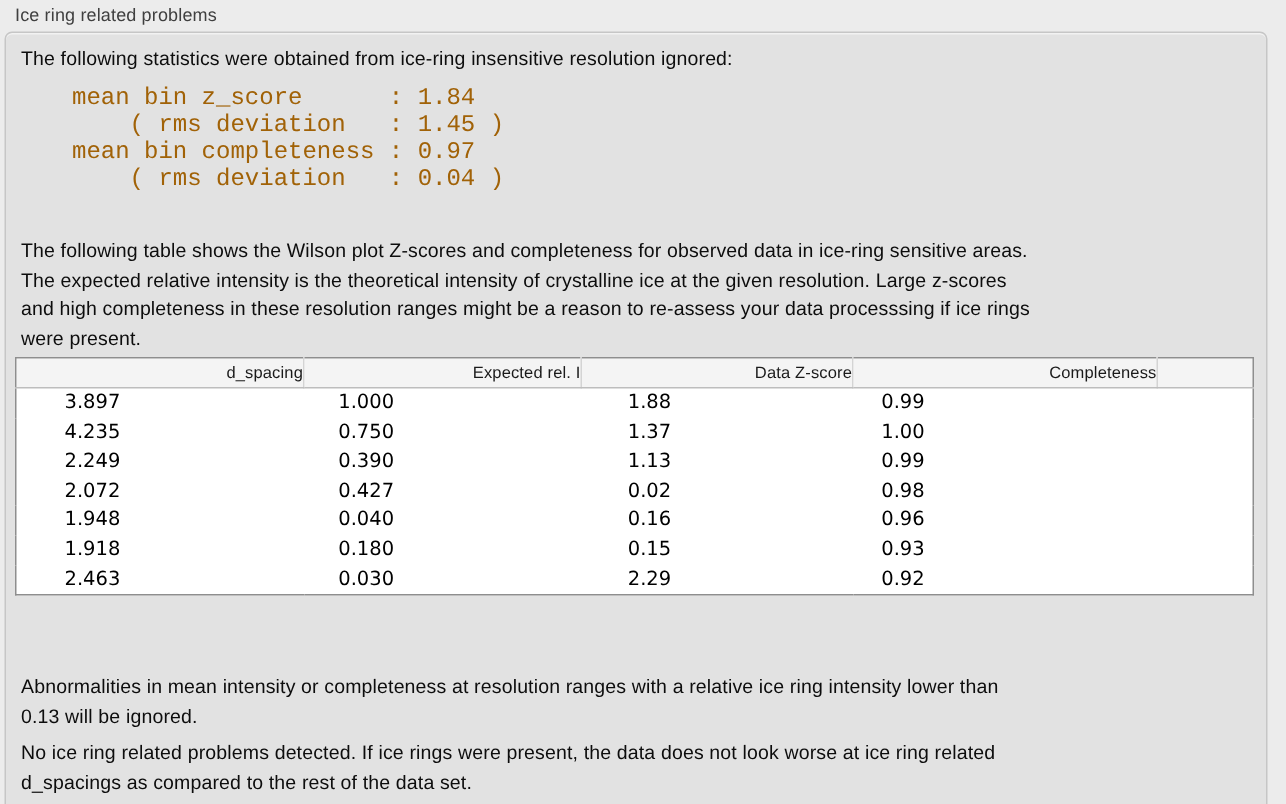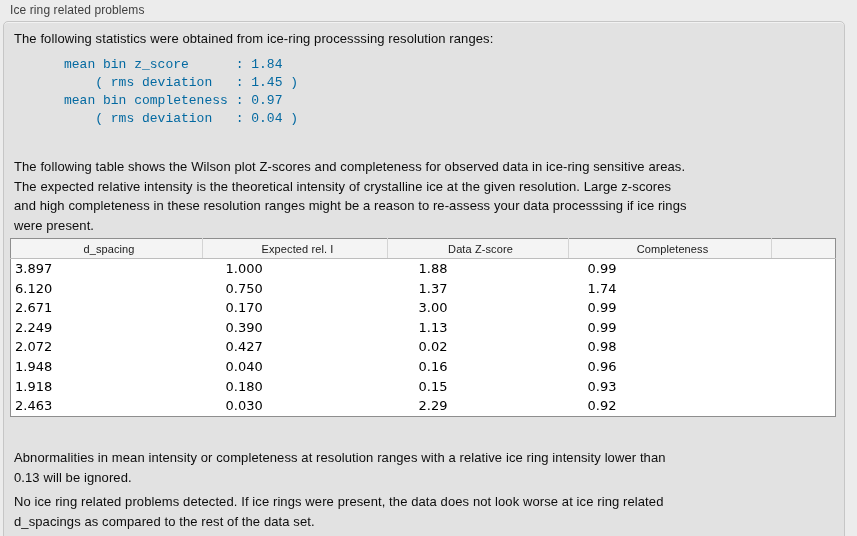--- a/index.html
+++ b/index.html
@@ -16,58 +16,58 @@
   .gb-title{
     position:absolute;left:10px;top:3px;font-size:12px;color:#3f3f3f;
     letter-spacing:0.1px;
   }
   .para{
     position:absolute;font-size:13px;line-height:19.5px;letter-spacing:0.1px;
     white-space:pre-line;color:#0d0d0d;
   }
   .para.intro{left:14px;top:29px;}
   .mono-block{
-    position:absolute;left:64px;top:56px;
-    font-family:"Liberation Mono",monospace;font-size:13px;line-height:18px;
-    white-space:pre;color:#0369a1;
+    position:absolute;left:48px;top:56px;
+    font-family:"Liberation Mono",monospace;font-size:16px;line-height:18px;
+    white-space:pre;color:#a16207;
   }
   .para.tablecap{left:14px;top:157px;}
   .tablewrap{position:absolute;left:10px;top:238px;}
   table.list{
     border-collapse:collapse;table-layout:fixed;background:#ffffff;
     border:1px solid #8e8e8e;
   }
   table.list th{
-    background:#f4f4f4;font-weight:normal;font-size:11px;text-align:center;
+    background:#f4f4f4;font-weight:normal;font-size:11px;text-align:right;
     height:19px;padding:0 0 0 5px;color:#1a1a1a;letter-spacing:0.1px;
     border-right:1px solid #d4d4d4;border-bottom:1px solid #bdbdbd;
     overflow:hidden;white-space:nowrap;
   }
   table.list th:last-child{border-right:none;}
   table.list td{
     font-family:"DejaVu Sans",sans-serif;font-size:13px;color:#000;
     height:19.6px;padding:0;line-height:19.6px;white-space:nowrap;overflow:hidden;
   }
-  table.list td:nth-child(1){padding-left:4px;}
+  table.list td:nth-child(1){padding-left:32px;}
   table.list td:nth-child(2){padding-left:23px;}
   table.list td:nth-child(3){padding-left:31px;}
   table.list td:nth-child(4){padding-left:19px;}
   .para.note{left:14px;top:448px;}
   .para.conclusion{left:14px;top:492px;}
 </style>
 </head>
 <body>
 
 <div class="page">
 
   <div class="gb-title">Ice ring related problems</div>
 
   <div class="groupbox"></div>
 
-  <div class="para intro">The following statistics were obtained from ice-ring processsing resolution ranges:</div>
+  <div class="para intro">The following statistics were obtained from ice-ring insensitive resolution ignored:</div>
 
   <div class="mono-block">mean bin z_score      : 1.84
     ( rms deviation   : 1.45 )
 mean bin completeness : 0.97
     ( rms deviation   : 0.04 )</div>
 
   <div class="para tablecap">The following table shows the Wilson plot Z-scores and completeness for observed data in ice-ring sensitive areas.
 The expected relative intensity is the theoretical intensity of crystalline ice at the given resolution. Large z-scores
 and high completeness in these resolution ranges might be a reason to re-assess your data processsing if ice rings
 were present.</div>
@@ -92,31 +92,24 @@
         </thead>
       <tbody>
           <tr>
             <td>3.897</td>
             <td>1.000</td>
             <td>1.88</td>
             <td>0.99</td>
             <td></td>
           </tr>
           <tr>
-            <td>6.120</td>
+            <td>4.235</td>
             <td>0.750</td>
             <td>1.37</td>
-            <td>1.74</td>
-            <td></td>
-          </tr>
-          <tr>
-            <td>2.671</td>
-            <td>0.170</td>
-            <td>3.00</td>
-            <td>0.99</td>
+            <td>1.00</td>
             <td></td>
           </tr>
           <tr>
             <td>2.249</td>
             <td>0.390</td>
             <td>1.13</td>
             <td>0.99</td>
             <td></td>
           </tr>
           <tr>

